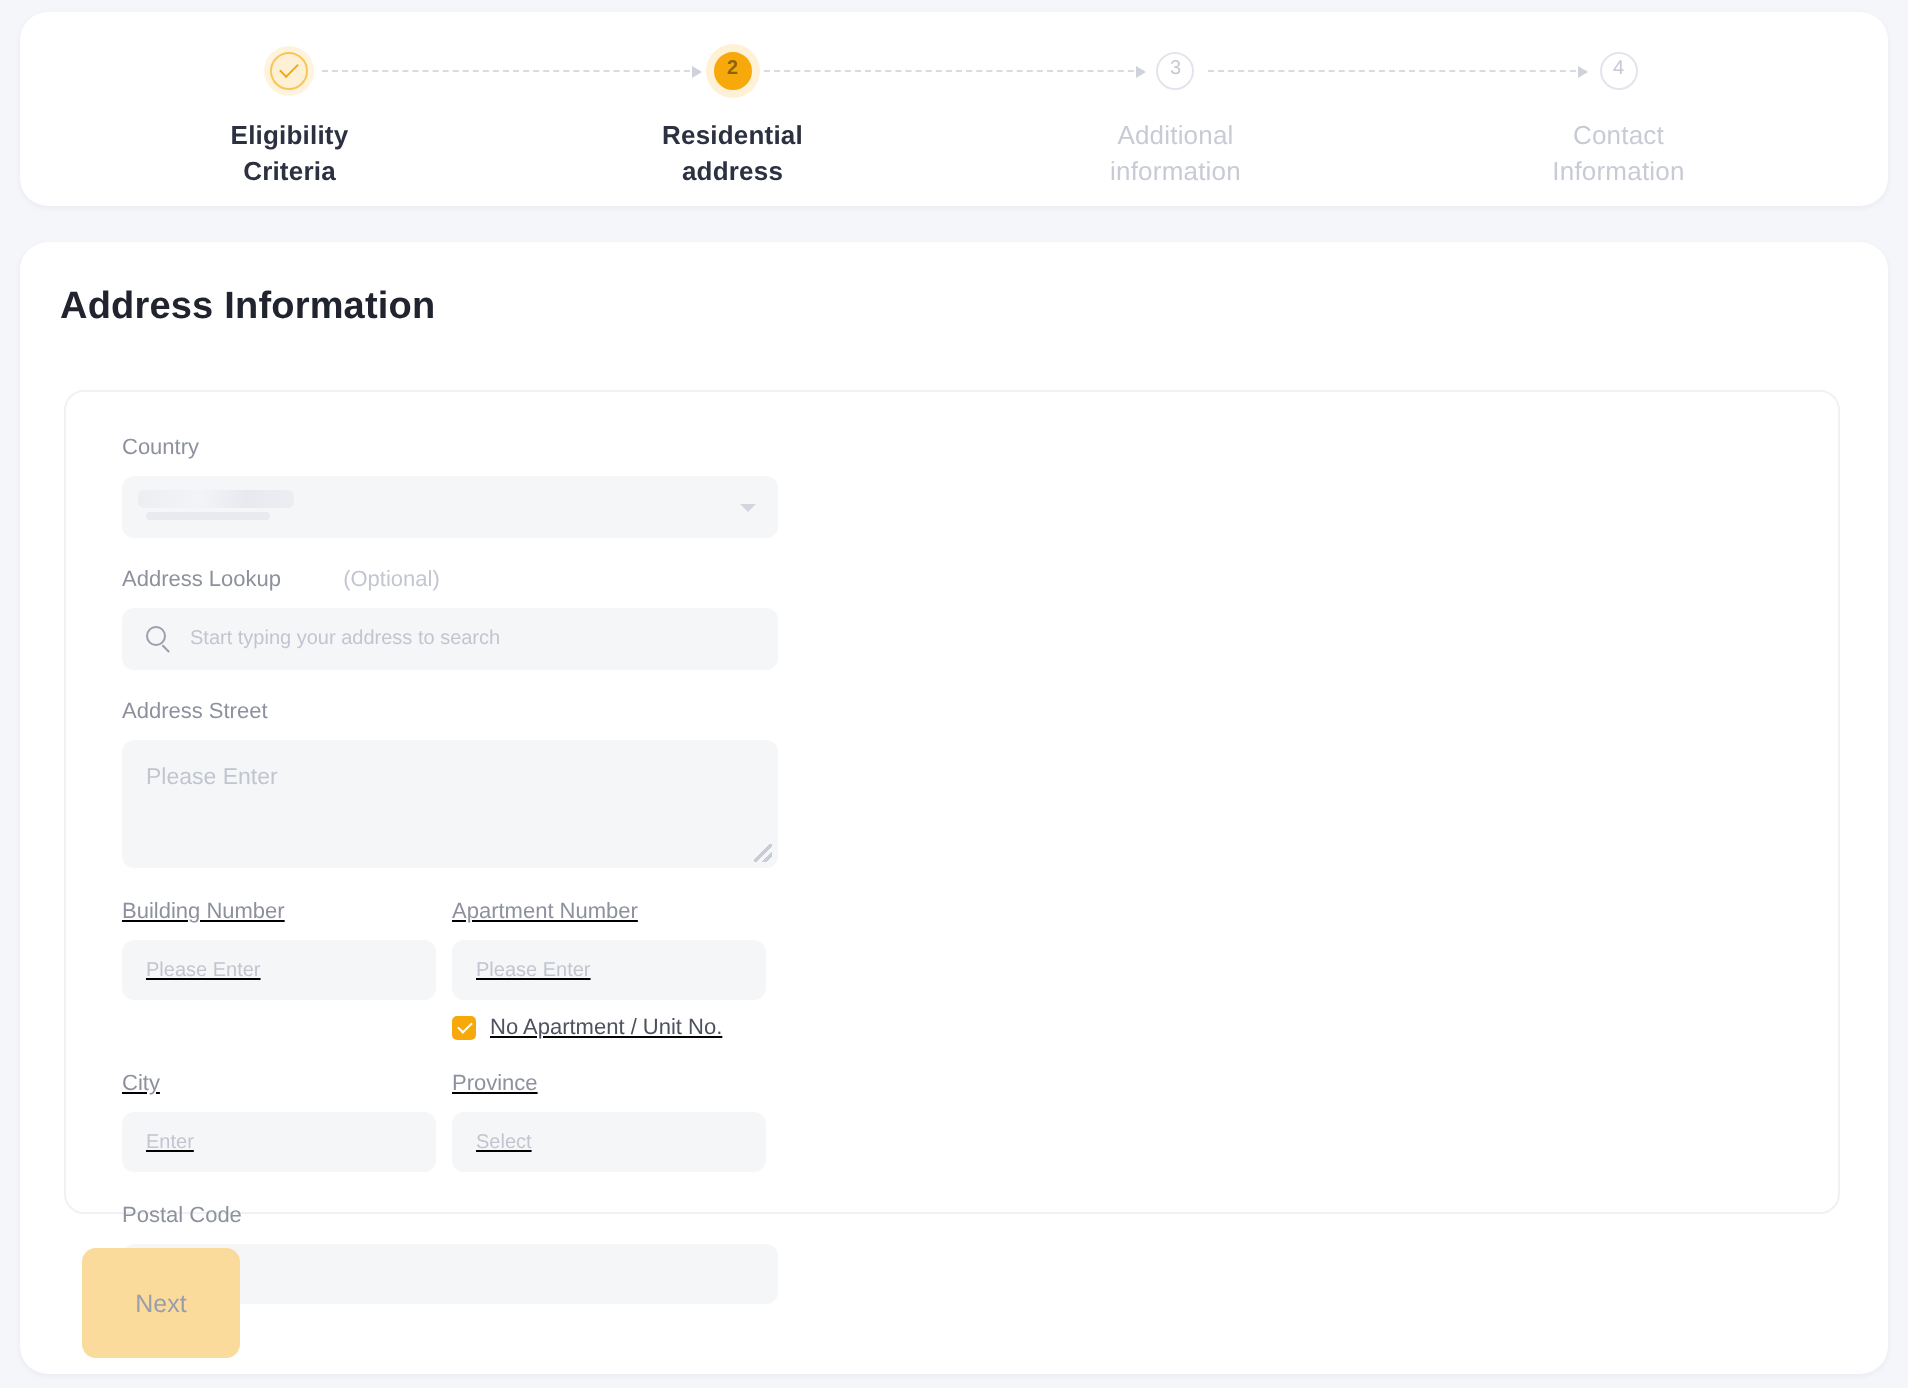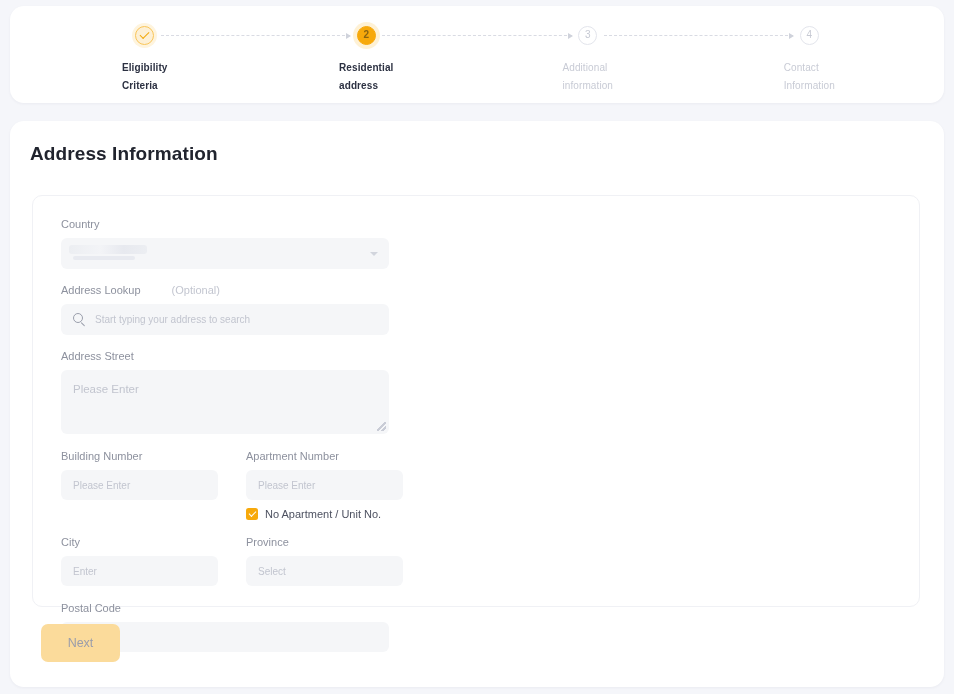--- a/index.html
+++ b/index.html
@@ -94,22 +94,22 @@
     content: "";
     position: absolute;
     right: -1px; top: -3px;
     width: 0; height: 0;
     border-left: 5px solid #cfd2db;
     border-top: 3.5px solid transparent;
     border-bottom: 3.5px solid transparent;
   }
   .step-label {
     margin-top: 9px;
-    text-align: left;
-    font-size: 10px;
+    text-align: center;
+    font-size: 13px;
     line-height: 18px;
     letter-spacing: .1px;
   }
   .step-label.active { color: #2c3142; font-weight: bold; }
   .step-label.muted  { color: #c8cbd5; }
   .step-label .l2 { display: block; }
 
   
   .main-card {
     position: absolute;
@@ -230,21 +230,21 @@
   .resize-grip {
     position: absolute;
     right: 3px; bottom: 3px;
     width: 9px; height: 9px;
     background:
       linear-gradient(135deg, transparent 0 44%, #c9ccd6 44% 56%, transparent 56% 100%),
       linear-gradient(135deg, transparent 0 72%, #c9ccd6 72% 84%, transparent 84% 100%);
   }
 
   
-  .row2 { display: flex; gap: 28px; }
+  .row2 { display: flex; gap: 8px; text-decoration: underline; }
   .col { width: 157px; }
   .col .ctrl { width: 157px; }
 
   .checkrow {
     display: flex;
     align-items: center;
     margin-top: 7px;
   }
   .checkbox {
     width: 12px; height: 12px;
@@ -266,21 +266,21 @@
   .checklabel {
     font-size: 11px;
     color: #4d5160;
     line-height: 14px;
   }
 
   
   .next-btn {
     position: absolute;
     left: 31px; top: 503px;
-    width: 79px; height: 38px;
+    width: 79px; height: 55px;
     background: #fbdb9b;
     border: none;
     border-radius: 7px;
     color: #9a9dab;
     font-family: "Liberation Sans", sans-serif;
     font-size: 12.5px;
     display: flex;
     align-items: center;
     justify-content: center;
     cursor: default;

